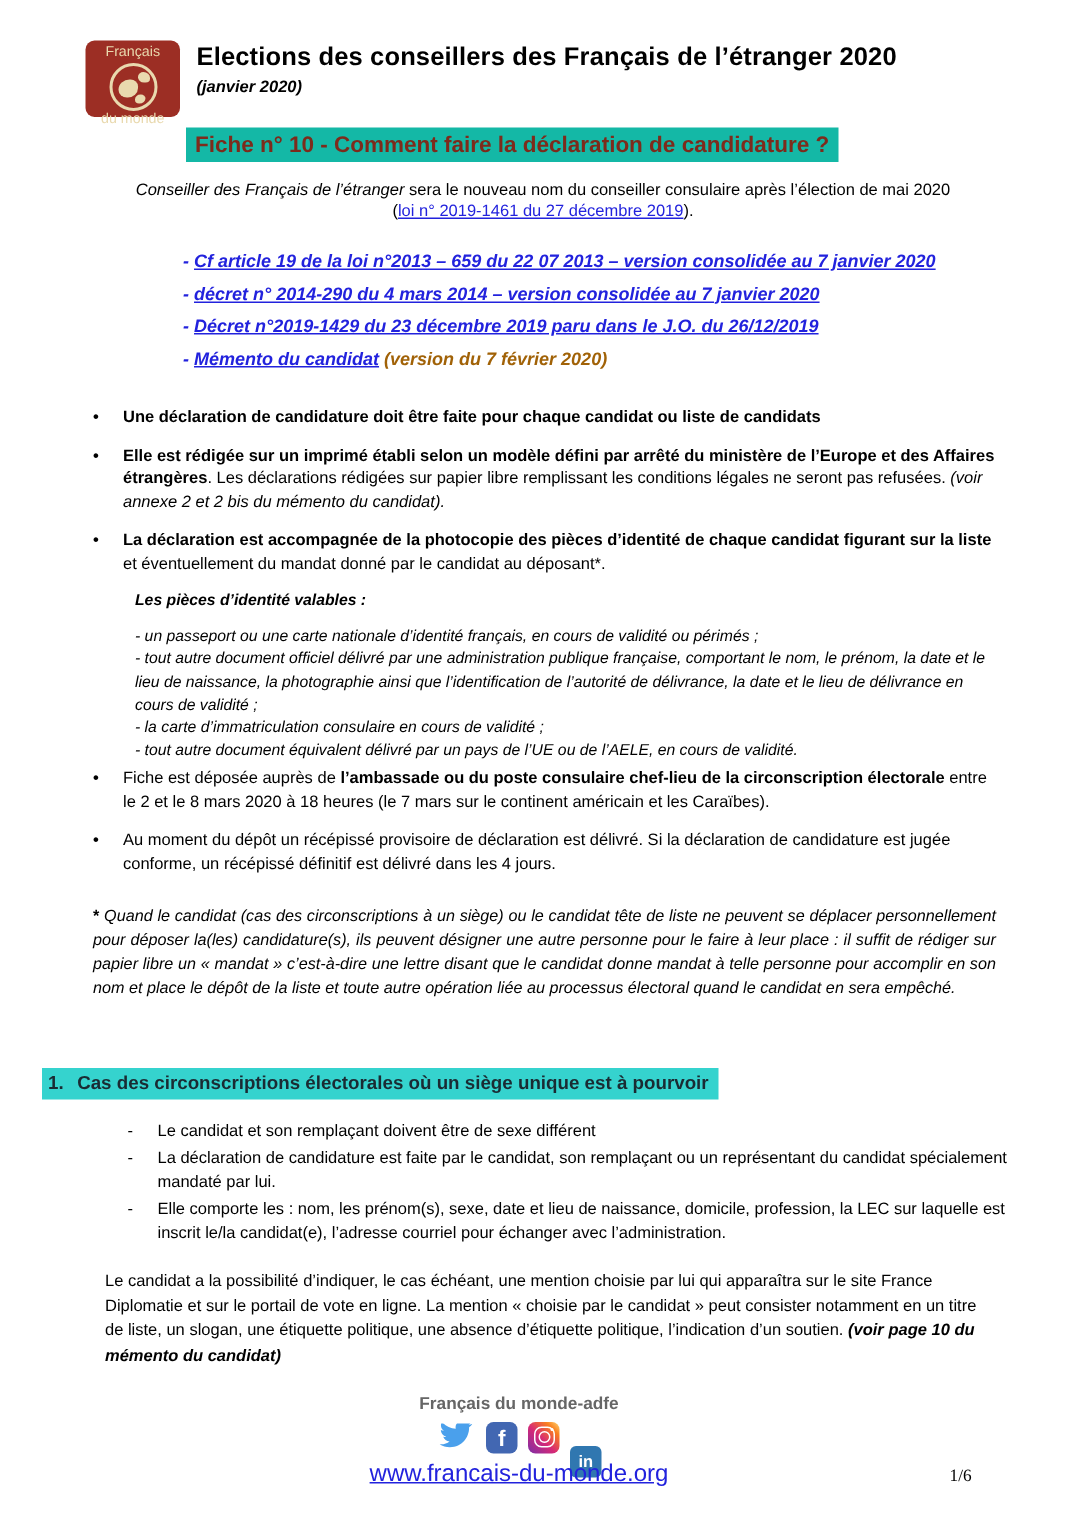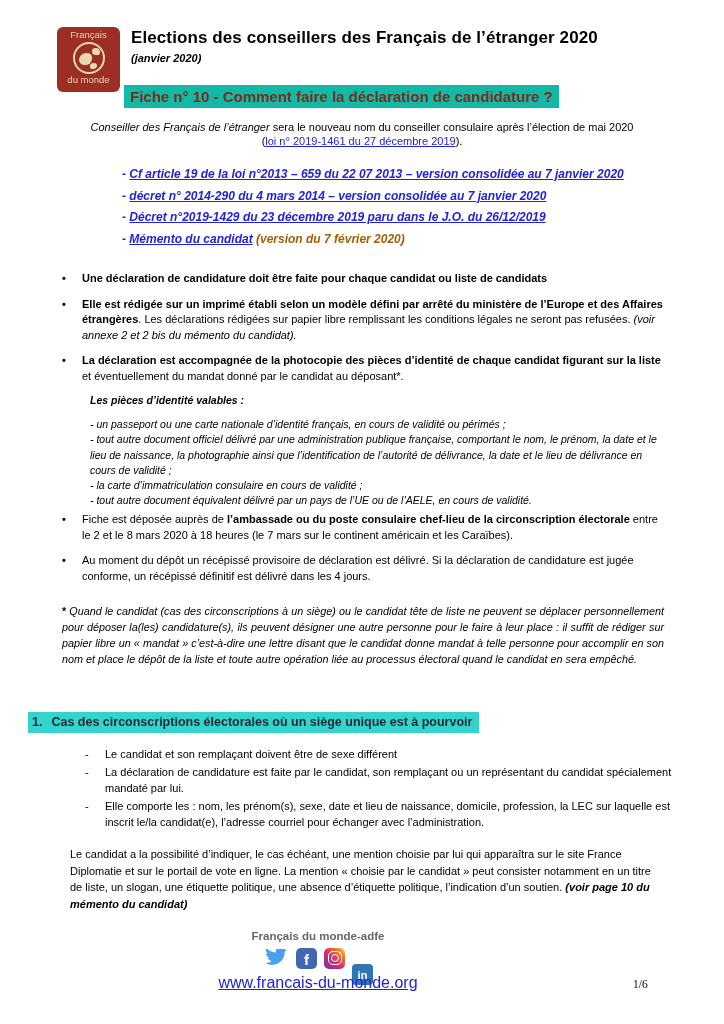--- a/index.html
+++ b/index.html
@@ -2,21 +2,21 @@
 <html><head>
 <meta charset="utf-8">
 <style>
   html,body{margin:0;padding:0;background:#e8e8e8;}
   .page{
     position:relative;width:724px;height:1024px;margin:0 auto;background:#fff;
     font-family:"Liberation Sans",sans-serif;color:#000;overflow:hidden;
   }
   
   .header{position:absolute;top:27px;left:57px;display:flex;gap:11px;}
-  .logo{width:63px;height:65px;background:#9C2E24;border-radius:6px;color:#E9D9AE;
+  .logo{width:63px;height:51px;background:#9C2E24;border-radius:6px;color:#E9D9AE;
         text-align:center;box-sizing:border-box;padding-top:3px;}
   .logo-top,.logo-bottom{font-size:9.5px;line-height:10px;}
   .globe{width:32px;height:32px;margin:2px auto 1px;border:2px solid #E9D9AE;border-radius:50%;
          position:relative;overflow:hidden;box-sizing:border-box;}
   .globe .land1{position:absolute;left:4px;top:9px;width:13px;height:12px;background:#E9D9AE;
                 border-radius:60% 40% 55% 45%;}
   .globe .land2{position:absolute;right:3px;top:4px;width:8px;height:7px;background:#E9D9AE;
                 border-radius:50% 60% 40% 55%;}
   .globe .land3{position:absolute;right:6px;bottom:3px;width:7px;height:6px;background:#E9D9AE;
                 border-radius:55% 45% 60% 40%;}
@@ -54,21 +54,21 @@
             font-style:italic;text-align:justify;line-height:1.48;}
   .footnote .star{font-weight:bold;font-style:normal;}
   
   .section-heading{position:absolute;top:712px;left:28px;background:#35D3CE;color:#1A2B33;
                    font-weight:bold;font-size:12.5px;padding:3px 7px 4px 4px;display:flex;gap:9px;}
   .dash-list{position:absolute;top:747px;left:85px;width:592px;font-size:11px;line-height:1.4;}
   .dash-item{display:flex;margin-bottom:3px;}
   .dash-marker{flex:none;width:20px;}
   .closing-para{position:absolute;top:846px;left:70px;width:594px;font-size:11px;line-height:1.5;}
   
-  .footer{position:absolute;top:930px;left:0;width:636px;text-align:center;}
+  .footer{position:absolute;top:930px;left:0;width:636px;text-align:center;padding-left:28px;}
   .brand{font-size:11.5px;font-weight:bold;color:#666;}
   .social-row{margin-top:5px;display:flex;justify-content:center;align-items:center;gap:7px;height:22px;}
   .icon-box{width:21px;height:21px;border-radius:4px;display:flex;align-items:center;
             justify-content:center;color:#fff;font-weight:bold;cursor:pointer;}
   .tw{width:26px;height:22px;display:flex;align-items:center;justify-content:center;cursor:pointer;}
   .fb{background:#4267B2;font-size:15px;line-height:1;padding-top:3px;box-sizing:border-box;
       border-radius:5px;}
   .ig{background:linear-gradient(45deg,#7b2ea8 0%,#d62976 45%,#fa7e1e 78%,#feda75 100%);
       border-radius:5px;position:relative;}
   .ig .cam{position:absolute;inset:3.5px;border:1.6px solid #fff;border-radius:5px;}

